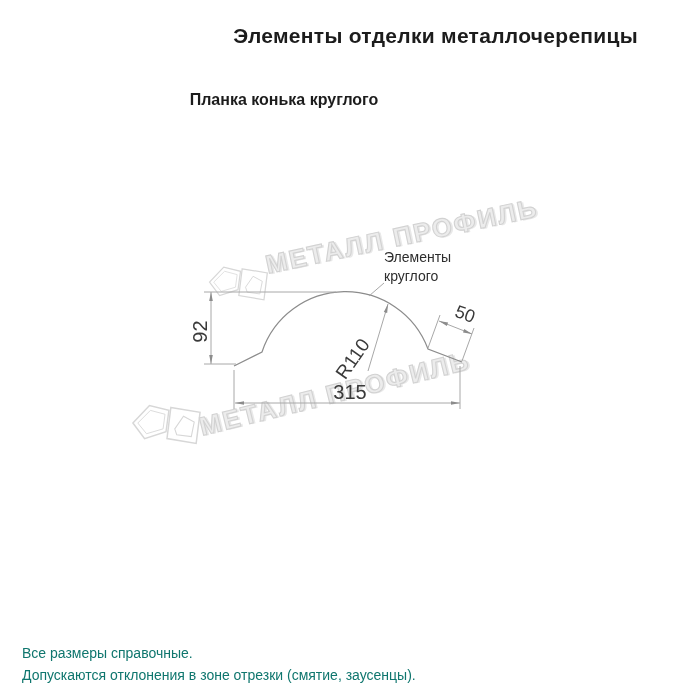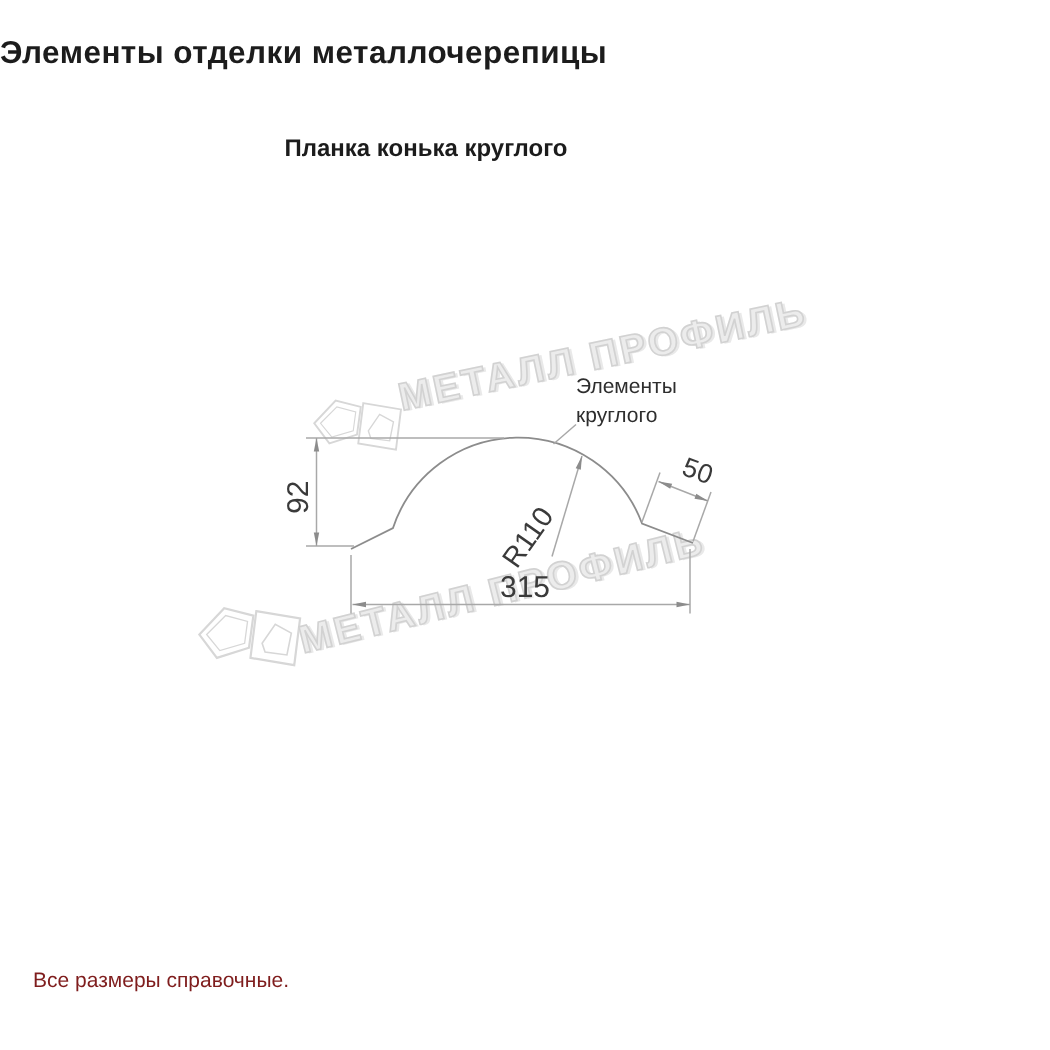--- a/index.html
+++ b/index.html
@@ -4,21 +4,21 @@
 <style>
   html,body{margin:0;padding:0;}
   body{
     width:700px;height:700px;background:#ffffff;position:relative;overflow:hidden;
     font-family:"Liberation Sans", sans-serif;
   }
   .page{position:absolute;inset:0;width:700px;height:700px;}
 
   
   .title{
-    position:absolute;top:24px;left:0;width:638px;text-align:left;
+    position:absolute;top:24px;left:0;width:638px;text-align:right;
     font-size:21px;font-weight:700;color:#1c1c1c;letter-spacing:0.3px;
   }
   .subtitle{
     position:absolute;top:90px;left:0;width:568px;text-align:center;
     font-size:16px;font-weight:700;color:#1c1c1c;line-height:20px;
   }
 
   
   .wm{position:absolute;z-index:1;}
   .wm-text{
@@ -44,21 +44,21 @@
   .lbl-width{left:321px;top:381px;width:58px;text-align:center;font-size:20px;}
   .lbl-flange{left:449px;top:304px;width:32px;text-align:center;font-size:18px;
     transform:rotate(20deg);}
   .lbl-radius{left:329px;top:348px;width:48px;text-align:center;font-size:19px;
     transform:rotate(-55deg);}
   .lbl-face{left:384px;top:248px;font-size:14px;line-height:19px;color:#2e2e2e;}
 
   
   .footer{
     position:absolute;left:22px;top:643px;z-index:3;
-    font-size:14px;line-height:21.5px;color:#7f1d1d;
+    font-size:14px;line-height:21.5px;color:#0f766e;
   }
 </style>
 </head>
 <body>
 
 <div class="page">
 
   <div class="title">Элементы отделки металлочерепицы</div>
   <div class="subtitle">
     <div>Планка конька круглого</div>
@@ -122,15 +122,16 @@
   <div class="lbl lbl-width">315</div>
   <div class="lbl lbl-flange">50</div>
   <div class="lbl lbl-radius">R110</div>
   <div class="lbl lbl-face">
     <div>Элементы</div>
     <div>круглого</div>
   </div>
 
   <div class="footer">
     <div>Все размеры справочные.</div>
+    <div>Допускаются отклонения в зоне отрезки (смятие, заусенцы).</div>
   </div>
 
 </div>
 
 </body></html>

